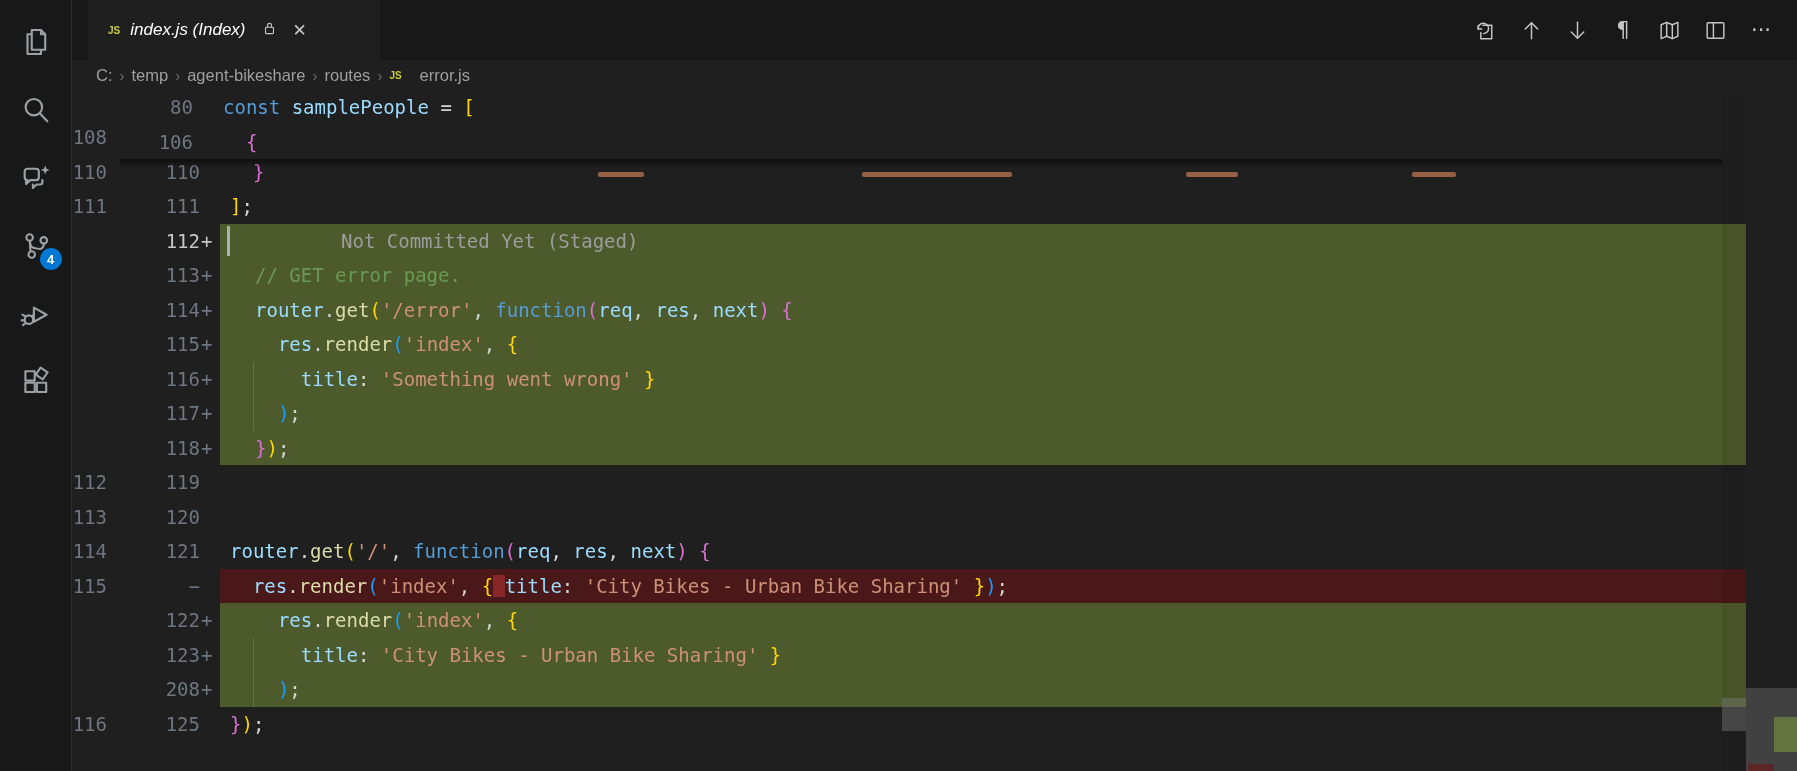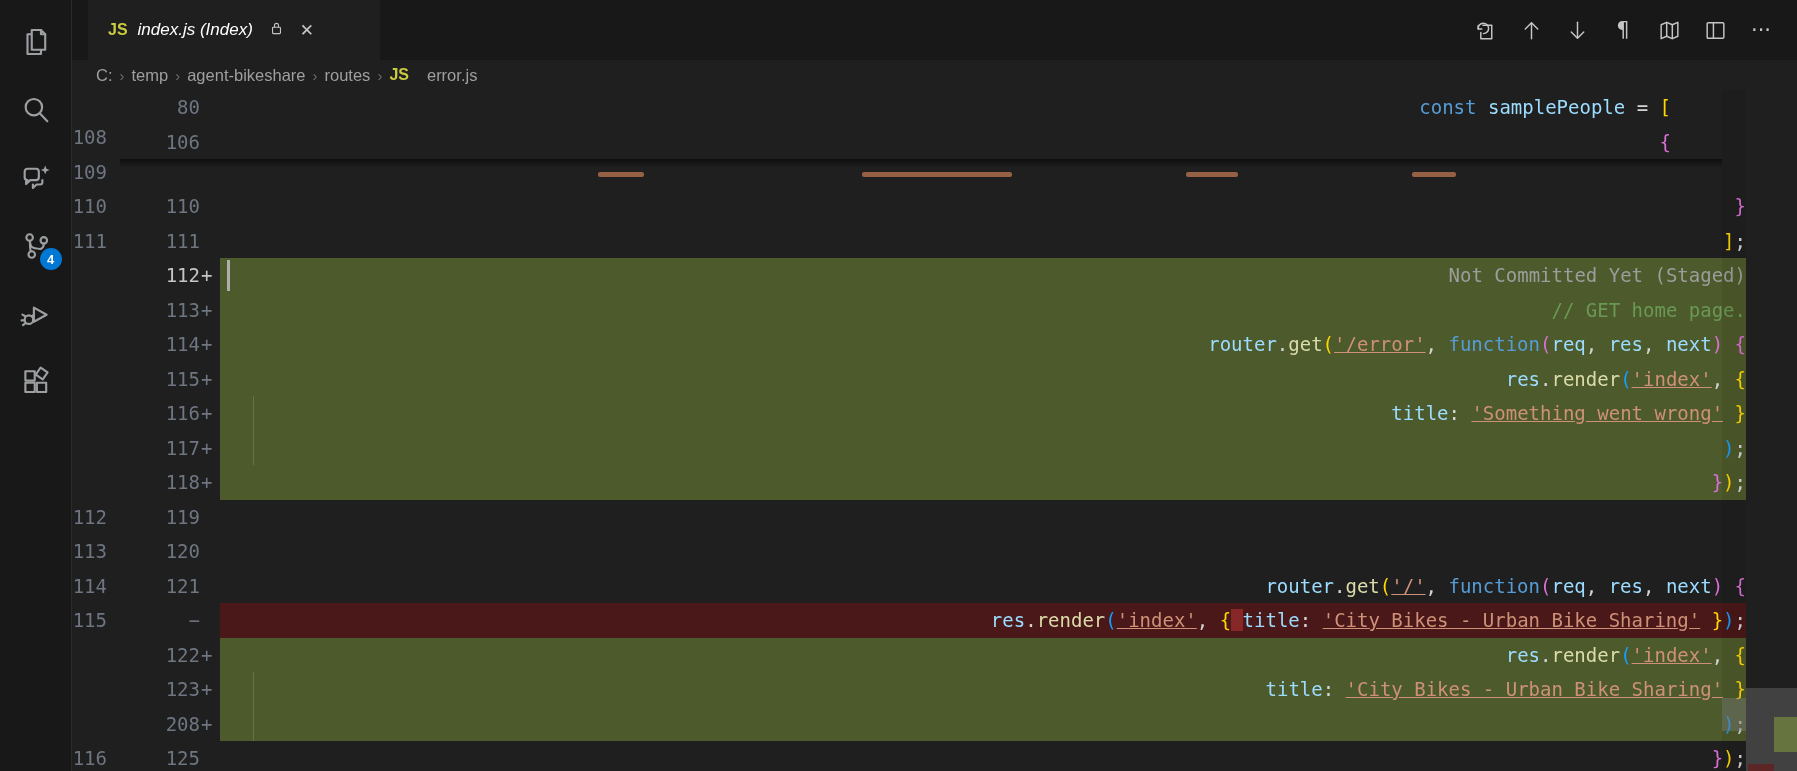--- a/index.html
+++ b/index.html
@@ -15,21 +15,21 @@
   .ab-item{width:72px;height:68px;display:flex;align-items:center;justify-content:center;position:relative;cursor:pointer;}
   .ab-item:first-child{margin-top:8px;}
   .ab-item svg{stroke:var(--icon);fill:none;stroke-width:1.5;stroke-linecap:round;stroke-linejoin:round;}
   .badge{position:absolute;right:10px;bottom:10px;min-width:22px;height:22px;border-radius:11px;
     background:var(--badge);color:#fff;font-size:13px;font-weight:bold;display:flex;align-items:center;justify-content:center;}
 
   
   .titlearea{position:absolute;left:72px;top:0;right:0;height:60px;background:var(--chrome_bg);}
   .tab{position:absolute;left:16px;top:0;height:60px;width:292px;background:var(--editor_bg);
     display:flex;align-items:center;padding:0 14px 0 20px;cursor:pointer;}
-  .js-badge{font-weight:bold;font-size:16px;color:#cbcb41;letter-spacing:0;margin-right:10px;font-family:"Liberation Sans",sans-serif;}
+  .js-badge{font-weight:bold;font-size:10px;color:#cbcb41;letter-spacing:0;margin-right:10px;font-family:"Liberation Sans",sans-serif;}
   .tab-title{font-style:italic;font-size:17px;color:#fff;white-space:nowrap;}
   .tab .lock{margin-left:14px;}
   .tab .lock svg{stroke:#c5c5c5;fill:none;stroke-width:1.4;}
   .tab-close{margin-left:14px;color:#c5c5c5;font-size:17px;line-height:1;cursor:pointer;}
   .editor-actions{position:absolute;right:20px;top:0;height:60px;display:flex;align-items:center;gap:14px;}
   .ea{width:32px;height:32px;display:flex;align-items:center;justify-content:center;cursor:pointer;color:#c5c5c5;}
   .ea svg{stroke:#c5c5c5;fill:none;stroke-width:1.4;stroke-linecap:round;stroke-linejoin:round;}
   .ea.glyph{font-size:21px;color:#c5c5c5;font-family:"DejaVu Sans",sans-serif;}
 
   
@@ -41,33 +41,33 @@
 
   
   .viewport{position:absolute;left:72px;top:90px;right:0;bottom:0;background:var(--editor_bg);}
   .rows{padding-top:30px;}
   .row{display:flex;height:34.5px;font-family:"DejaVu Sans Mono","Liberation Mono",monospace;
     font-size:19px;line-height:34.5px;white-space:pre;}
   .g1{width:48px;text-align:right;padding-right:13px;color:var(--line_num);cursor:pointer;flex:none;}
   .g2{width:80px;text-align:right;color:var(--line_num);cursor:pointer;flex:none;}
   .plus{width:20px;color:var(--line_num);flex:none;padding-left:1px;}
   .row.active .g2,.row.active .plus{color:var(--line_num_active);}
-  .content{flex:1;margin-right:51px;position:relative;padding-left:10px;cursor:text;text-align:right;}
+  .content{flex:1;margin-right:51px;position:relative;padding-left:10px;cursor:text;}
   .row.add .content{background:var(--added_line_bg);padding-left:35px;}
   .row.del .content{background:var(--removed_line_bg);}
   .guide{position:absolute;left:33px;top:0;bottom:0;width:1px;background:rgba(255,255,255,0.14);}
   .cursor{position:absolute;left:7px;top:2px;bottom:2px;width:3px;background:var(--cursor);}
   .blame{color:var(--blame);padding-left:86px;}
-  .tk-kw{color:var(--kw);} .tk-fn{color:var(--fn);} .tk-str{color:var(--str);text-decoration:underline;}
+  .tk-kw{color:var(--kw);} .tk-fn{color:var(--fn);} .tk-str{color:var(--str);}
   .tk-var{color:var(--var);} .tk-p{color:var(--p);} .tk-com{color:var(--com);}
   .tk-b1{color:var(--b1);} .tk-b2{color:var(--b2);} .tk-b3{color:var(--b3);}
   .tk-band{background:var(--removed_char_bg);}
 
   
-  .sticky{position:absolute;left:48px;top:0;right:75px;background:var(--editor_bg);z-index:10;}
+  .sticky{position:absolute;left:41px;top:0;right:75px;background:var(--editor_bg);z-index:10;}
   .sticky .row{height:34.5px;}
   .sticky-shadow{position:absolute;left:48px;top:69px;right:75px;height:9px;z-index:10;
     background:linear-gradient(to bottom,rgba(0,0,0,0.55),rgba(0,0,0,0));}
   .smudge{position:absolute;height:5px;border-radius:2px;background:#b4714d;opacity:.8;top:82px;z-index:5;}
 
   
   .scrollbar{position:absolute;top:0;bottom:0;right:51px;width:24px;cursor:pointer;z-index:12;background:rgba(0,0,0,0.06);}
   .scroll-slider{position:absolute;left:0;right:0;top:608px;height:33px;background:rgba(121,121,121,0.45);}
   .minimap-corner{position:absolute;right:0;bottom:0;width:51px;height:83px;background:#414141;z-index:12;cursor:pointer;}
   .mm-green{position:absolute;right:0;top:29px;width:23px;height:35px;background:#66743f;}
@@ -185,25 +185,24 @@
     <span class="bc-sep">›</span>
     <span class="bc-file">
       <span class="js-badge">JS</span>
       <span>error.js</span>
     </span>
   </div>
 
 <div class="viewport">
   <div class="rows" id="rows">
       <div class="row hidden"><span class="g1">108</span><span class="g2"></span><span class="plus"></span><div class="content"></div></div>
-      <div class="row hidden"><span class="g1">109</span><span class="g2"></span><span class="plus"></span><div class="content"></div></div>
       <div class="row ctx"><span class="g1">110</span><span class="g2">110</span><span class="plus"></span><div class="content"><span class="tk-p">  </span><span class="tk-b2">}</span></div></div>
       <div class="row ctx"><span class="g1">111</span><span class="g2">111</span><span class="plus"></span><div class="content"><span class="tk-b1">]</span><span class="tk-p">;</span></div></div>
       <div class="row add active"><span class="g1"></span><span class="g2">112</span><span class="plus">+</span><div class="content"><div class="cursor"></div><span class="blame">Not Committed Yet (Staged)</span></div></div>
-      <div class="row add"><span class="g1"></span><span class="g2">113</span><span class="plus">+</span><div class="content"><span class="tk-com">// GET home page.</span></div></div>
+      <div class="row add"><span class="g1"></span><span class="g2">113</span><span class="plus">+</span><div class="content"><span class="tk-com">// GET error page.</span></div></div>
       <div class="row add"><span class="g1"></span><span class="g2">114</span><span class="plus">+</span><div class="content"><span class="tk-var">router</span><span class="tk-p">.</span><span class="tk-fn">get</span><span class="tk-b1">(</span><span class="tk-str">'/error'</span><span class="tk-p">, </span><span class="tk-kw">function</span><span class="tk-b2">(</span><span class="tk-var">req</span><span class="tk-p">, </span><span class="tk-var">res</span><span class="tk-p">, </span><span class="tk-var">next</span><span class="tk-b2">)</span><span class="tk-p"> </span><span class="tk-b2">{</span></div></div>
       <div class="row add"><span class="g1"></span><span class="g2">115</span><span class="plus">+</span><div class="content"><span class="tk-p">  </span><span class="tk-var">res</span><span class="tk-p">.</span><span class="tk-fn">render</span><span class="tk-b3">(</span><span class="tk-str">'index'</span><span class="tk-p">, </span><span class="tk-b1">{</span></div></div>
       <div class="row add"><span class="g1"></span><span class="g2">116</span><span class="plus">+</span><div class="content"><div class="guide"></div><span class="tk-p">    </span><span class="tk-var">title</span><span class="tk-p">: </span><span class="tk-str">'Something went wrong'</span><span class="tk-p"> </span><span class="tk-b1">}</span></div></div>
       <div class="row add"><span class="g1"></span><span class="g2">117</span><span class="plus">+</span><div class="content"><div class="guide"></div><span class="tk-p">  </span><span class="tk-b3">)</span><span class="tk-p">;</span></div></div>
       <div class="row add"><span class="g1"></span><span class="g2">118</span><span class="plus">+</span><div class="content"><span class="tk-b2">}</span><span class="tk-b1">)</span><span class="tk-p">;</span></div></div>
       <div class="row ctx"><span class="g1">112</span><span class="g2">119</span><span class="plus"></span><div class="content"></div></div>
       <div class="row ctx"><span class="g1">113</span><span class="g2">120</span><span class="plus"></span></div>
       <div class="row ctx"><span class="g1">114</span><span class="g2">121</span><span class="plus"></span><div class="content"><span class="tk-var">router</span><span class="tk-p">.</span><span class="tk-fn">get</span><span class="tk-b1">(</span><span class="tk-str">'/'</span><span class="tk-p">, </span><span class="tk-kw">function</span><span class="tk-b2">(</span><span class="tk-var">req</span><span class="tk-p">, </span><span class="tk-var">res</span><span class="tk-p">, </span><span class="tk-var">next</span><span class="tk-b2">)</span><span class="tk-p"> </span><span class="tk-b2">{</span></div></div>
       <div class="row del"><span class="g1">115</span><span class="g2">−</span><span class="plus"></span><div class="content"><span class="tk-p">  </span><span class="tk-var">res</span><span class="tk-p">.</span><span class="tk-fn">render</span><span class="tk-b3">(</span><span class="tk-str">'index'</span><span class="tk-p">, </span><span class="tk-b1">{</span><span class="tk-band"> </span><span class="tk-var">title</span><span class="tk-p">: </span><span class="tk-str">'City Bikes - Urban Bike Sharing'</span><span class="tk-p"> </span><span class="tk-b1">}</span><span class="tk-b3">)</span><span class="tk-p">;</span></div></div>
       <div class="row add"><span class="g1"></span><span class="g2">122</span><span class="plus">+</span><div class="content"><span class="tk-p">  </span><span class="tk-var">res</span><span class="tk-p">.</span><span class="tk-fn">render</span><span class="tk-b3">(</span><span class="tk-str">'index'</span><span class="tk-p">, </span><span class="tk-b1">{</span></div></div>

